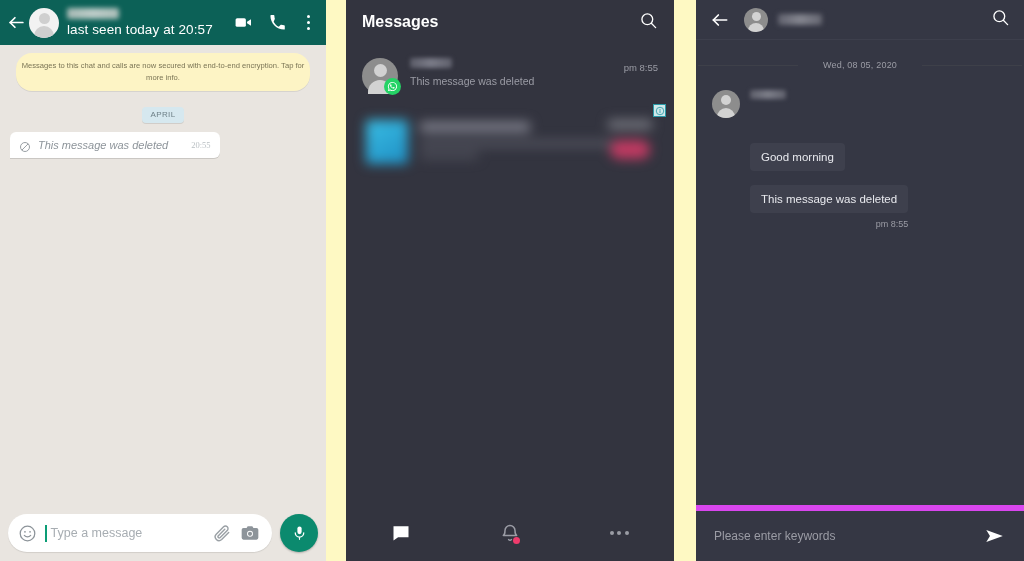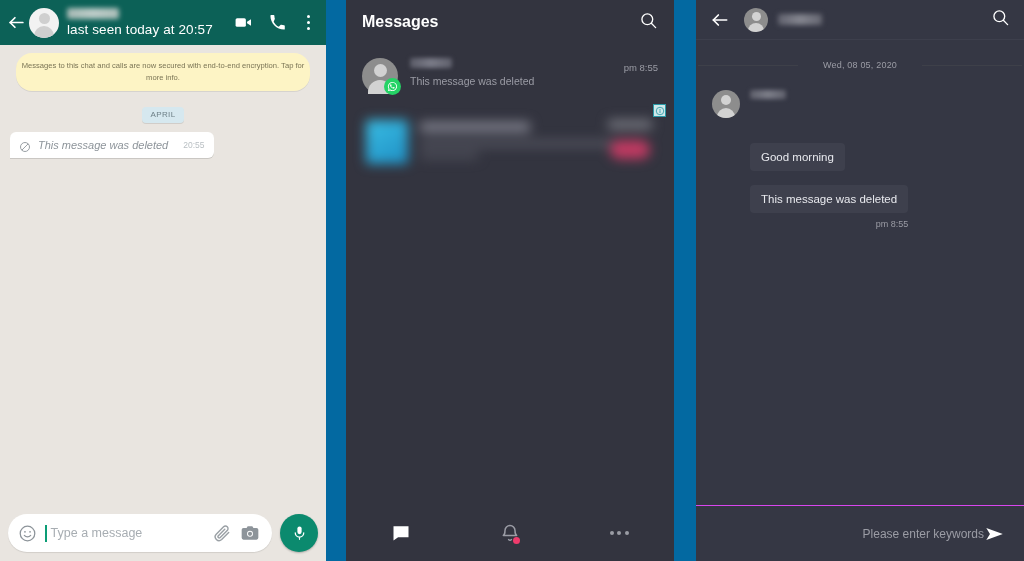--- a/index.html
+++ b/index.html
@@ -2,21 +2,21 @@
 <html><head>
 <meta charset="utf-8">
 <style>
   * { box-sizing: border-box; margin: 0; padding: 0; }
   html, body {
     width: 1024px; height: 561px;
     background: #ffffff;
     font-family: "Liberation Sans", sans-serif;
     overflow: hidden;
   }
-  .stage { position: relative; width: 1024px; height: 561px; background: #0369a1; }
+  .stage { position: relative; width: 1024px; height: 561px; background: #fef9c3; }
 
   
   .panel { position: absolute; top: 0; height: 561px; overflow: hidden; }
 
   
   #panel-wa { left: 0; width: 326px; background: #e9e5e0; }
   .wa-header {
     height: 45px; background: #0c6157; display: flex; align-items: center;
     padding: 0 8px 0 4px; position: relative;
   }
@@ -54,21 +54,21 @@
   }
   .wa-msg-row { padding: 0 10px; }
   .wa-bubble {
     display: inline-flex; align-items: center; gap: 7px;
     background: #ffffff; border-radius: 6px 6px 6px 0;
     padding: 7px 9px 7px 9px; box-shadow: 0 1px 0.5px rgba(0,0,0,.13);
     max-width: 250px;
   }
   .wa-bubble .del-icon { width: 12px; height: 12px; flex: 0 0 auto; }
   .wa-bubble .del-text { font-style: italic; color: #8d949a; font-size: 11px; white-space: nowrap; }
-  .wa-bubble .del-time { color: #b9bfc3; font-size: 8.5px; margin-left: 8px; }
+  .wa-bubble .del-time { color: #b9bfc3; font-size: 8.5px; margin-left: 16px; font-family: Liberation Serif, serif; }
 
   .wa-inputbar {
     position: absolute; left: 0; bottom: 0; width: 100%; height: 56px;
     display: flex; align-items: center; padding: 0 8px; gap: 8px;
   }
   .wa-inputfield {
     flex: 1 1 auto; height: 38px; background: #ffffff; border-radius: 20px;
     display: flex; align-items: center; padding: 0 12px 0 10px; gap: 8px;
     box-shadow: 0 1px 1px rgba(0,0,0,.10);
   }
@@ -146,21 +146,21 @@
   .ct-msg-avatar { width: 28px; height: 28px; border-radius: 50%; background: #8d8d8d; position: relative; flex: 0 0 auto; overflow: hidden; }
   .ct-msg-avatar .head { position: absolute; width: 10px; height: 10px; border-radius: 50%; background: #d2d2d2; left: 9px; top: 5px; }
   .ct-msg-avatar .body { position: absolute; width: 18px; height: 10px; border-radius: 9px 9px 0 0; background: #d2d2d2; left: 5px; top: 18px; }
   .ct-msg-col { margin-left: 10px; display: flex; flex-direction: column; align-items: flex-start; }
   .ct-sender-blur { width: 36px; height: 9px; border-radius: 2px; background: linear-gradient(90deg,#5e5f6b,#7d7e89,#5f606c); filter: blur(2.2px); margin-bottom: 7px; }
   .ct-bubble { background: #3e404d; color: #e8e9ee; font-size: 11.5px; border-radius: 4px; padding: 8px 11px; margin-top: 37px; }
   .ct-bubble + .ct-bubble { margin-top: 14px; }
   .ct-time { color: #9b9ca5; font-size: 9px; align-self: flex-end; margin-top: 6px; }
   .ct-inputbar {
     position: absolute; left: 0; bottom: 0; width: 100%; height: 56px;
-    border-top: 1px solid #d946ef; display: flex; align-items: center; padding: 0 18px; text-align: right;
+    border-top: 6px solid #d946ef; display: flex; align-items: center; padding: 0 18px;
   }
   .ct-placeholder { color: #9b9ca5; font-size: 12px; flex: 1 1 auto; }
   .ct-send { width: 22px; height: 22px; flex: 0 0 auto; }
 </style>
 </head>
 <body>
 
 <div class="stage">
 
   <div class="panel" id="panel-wa">

